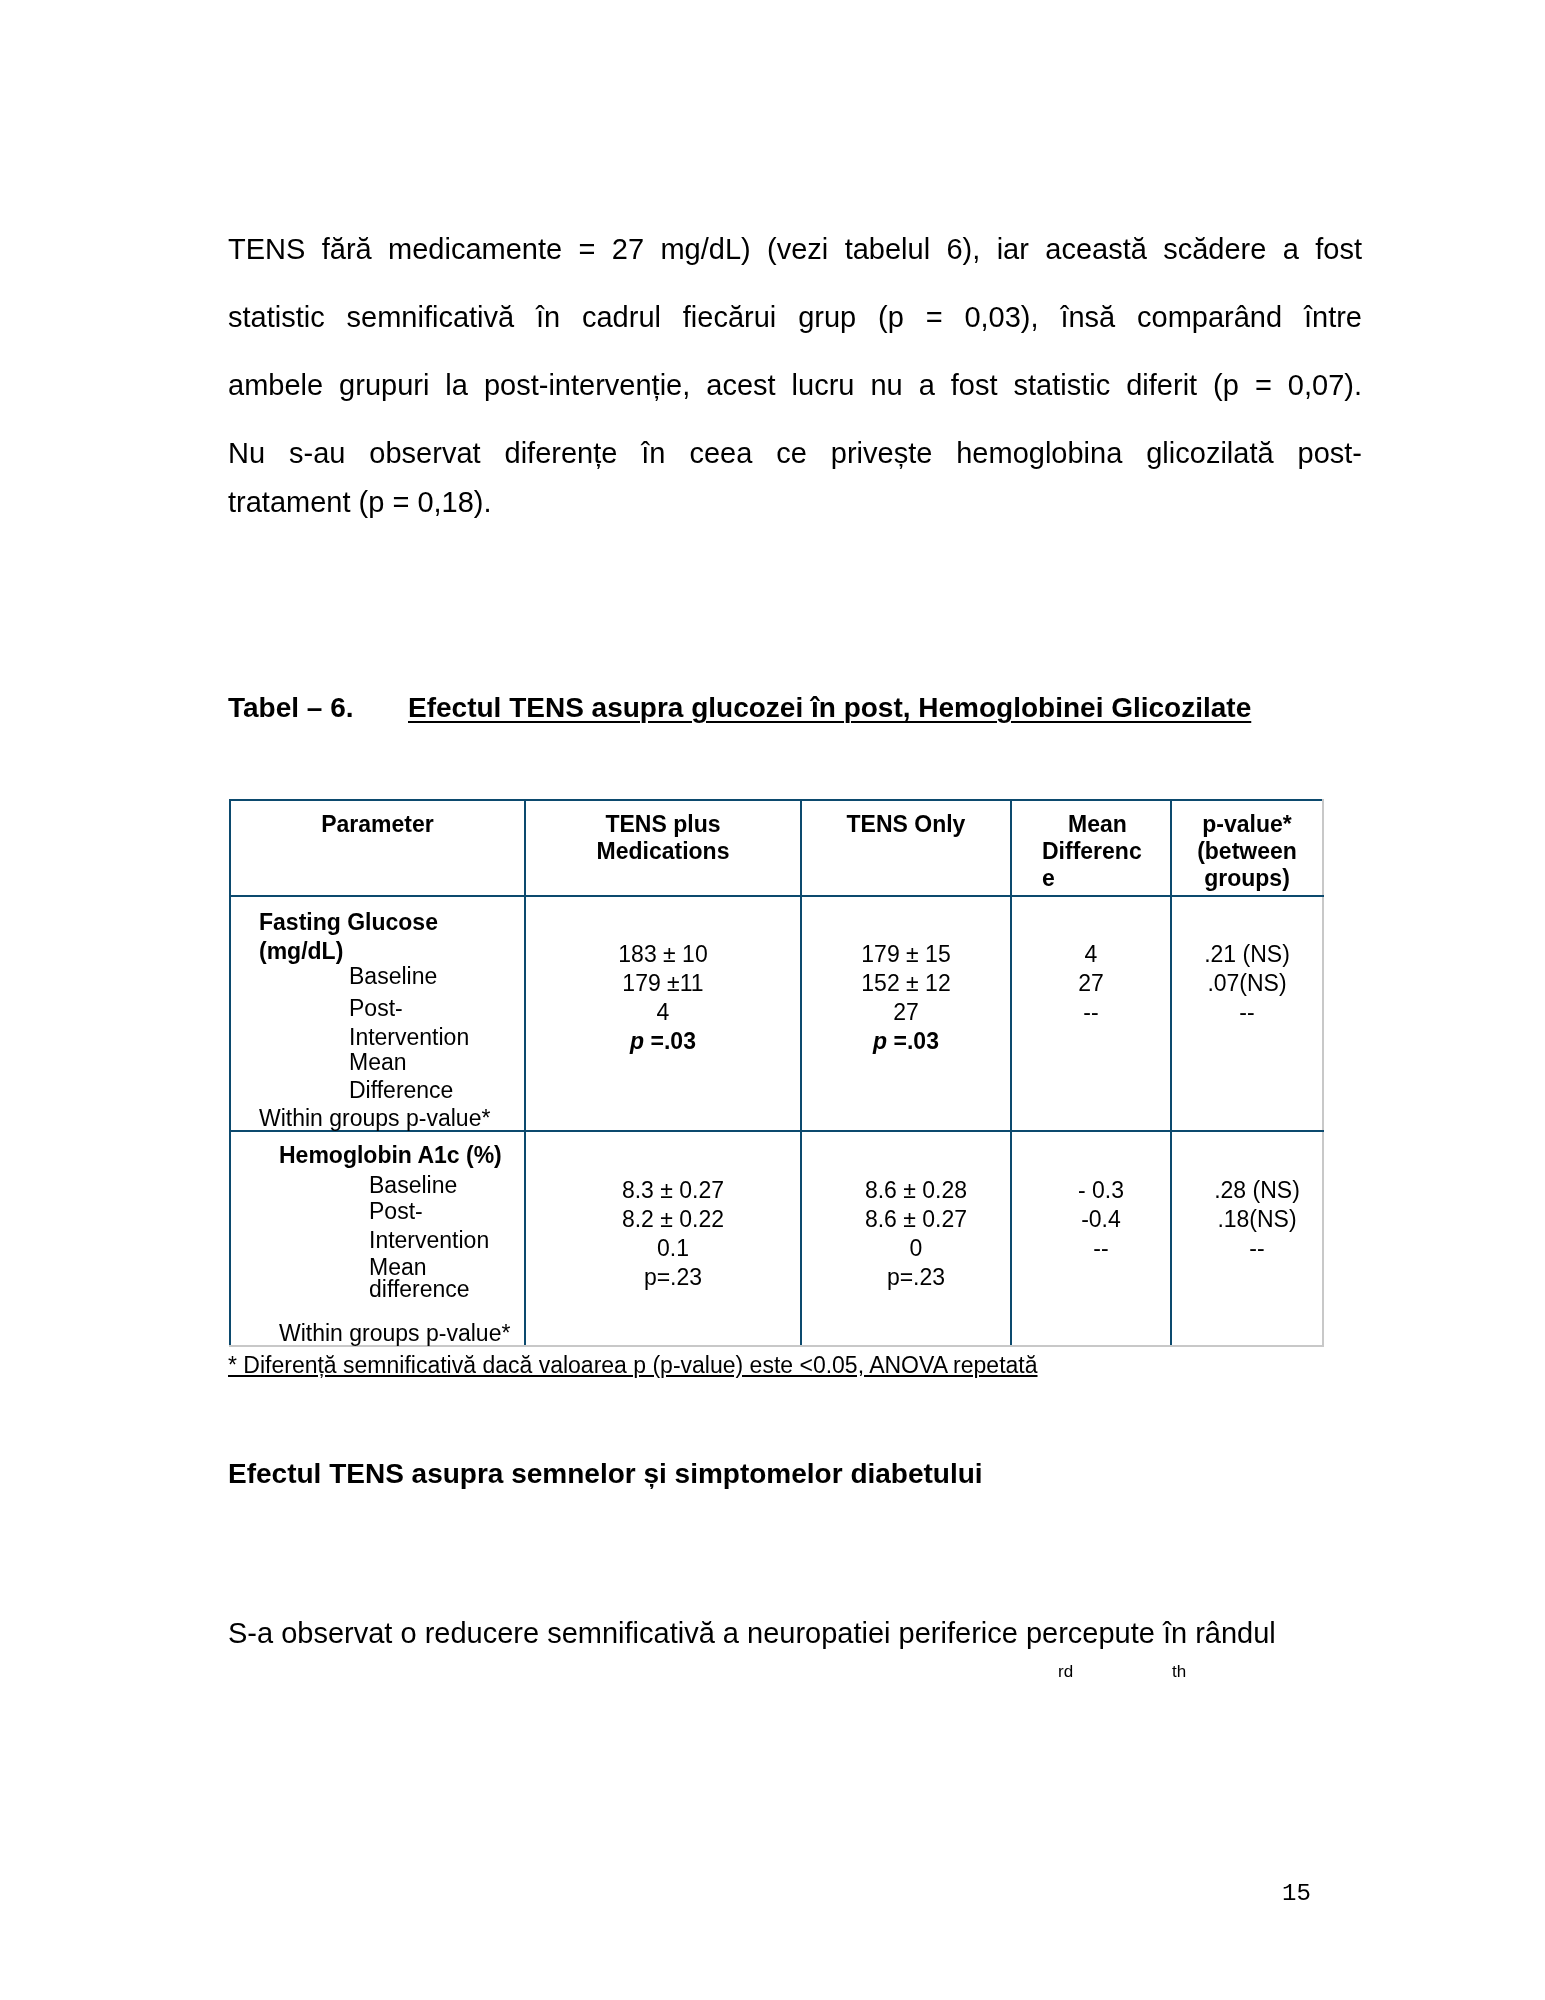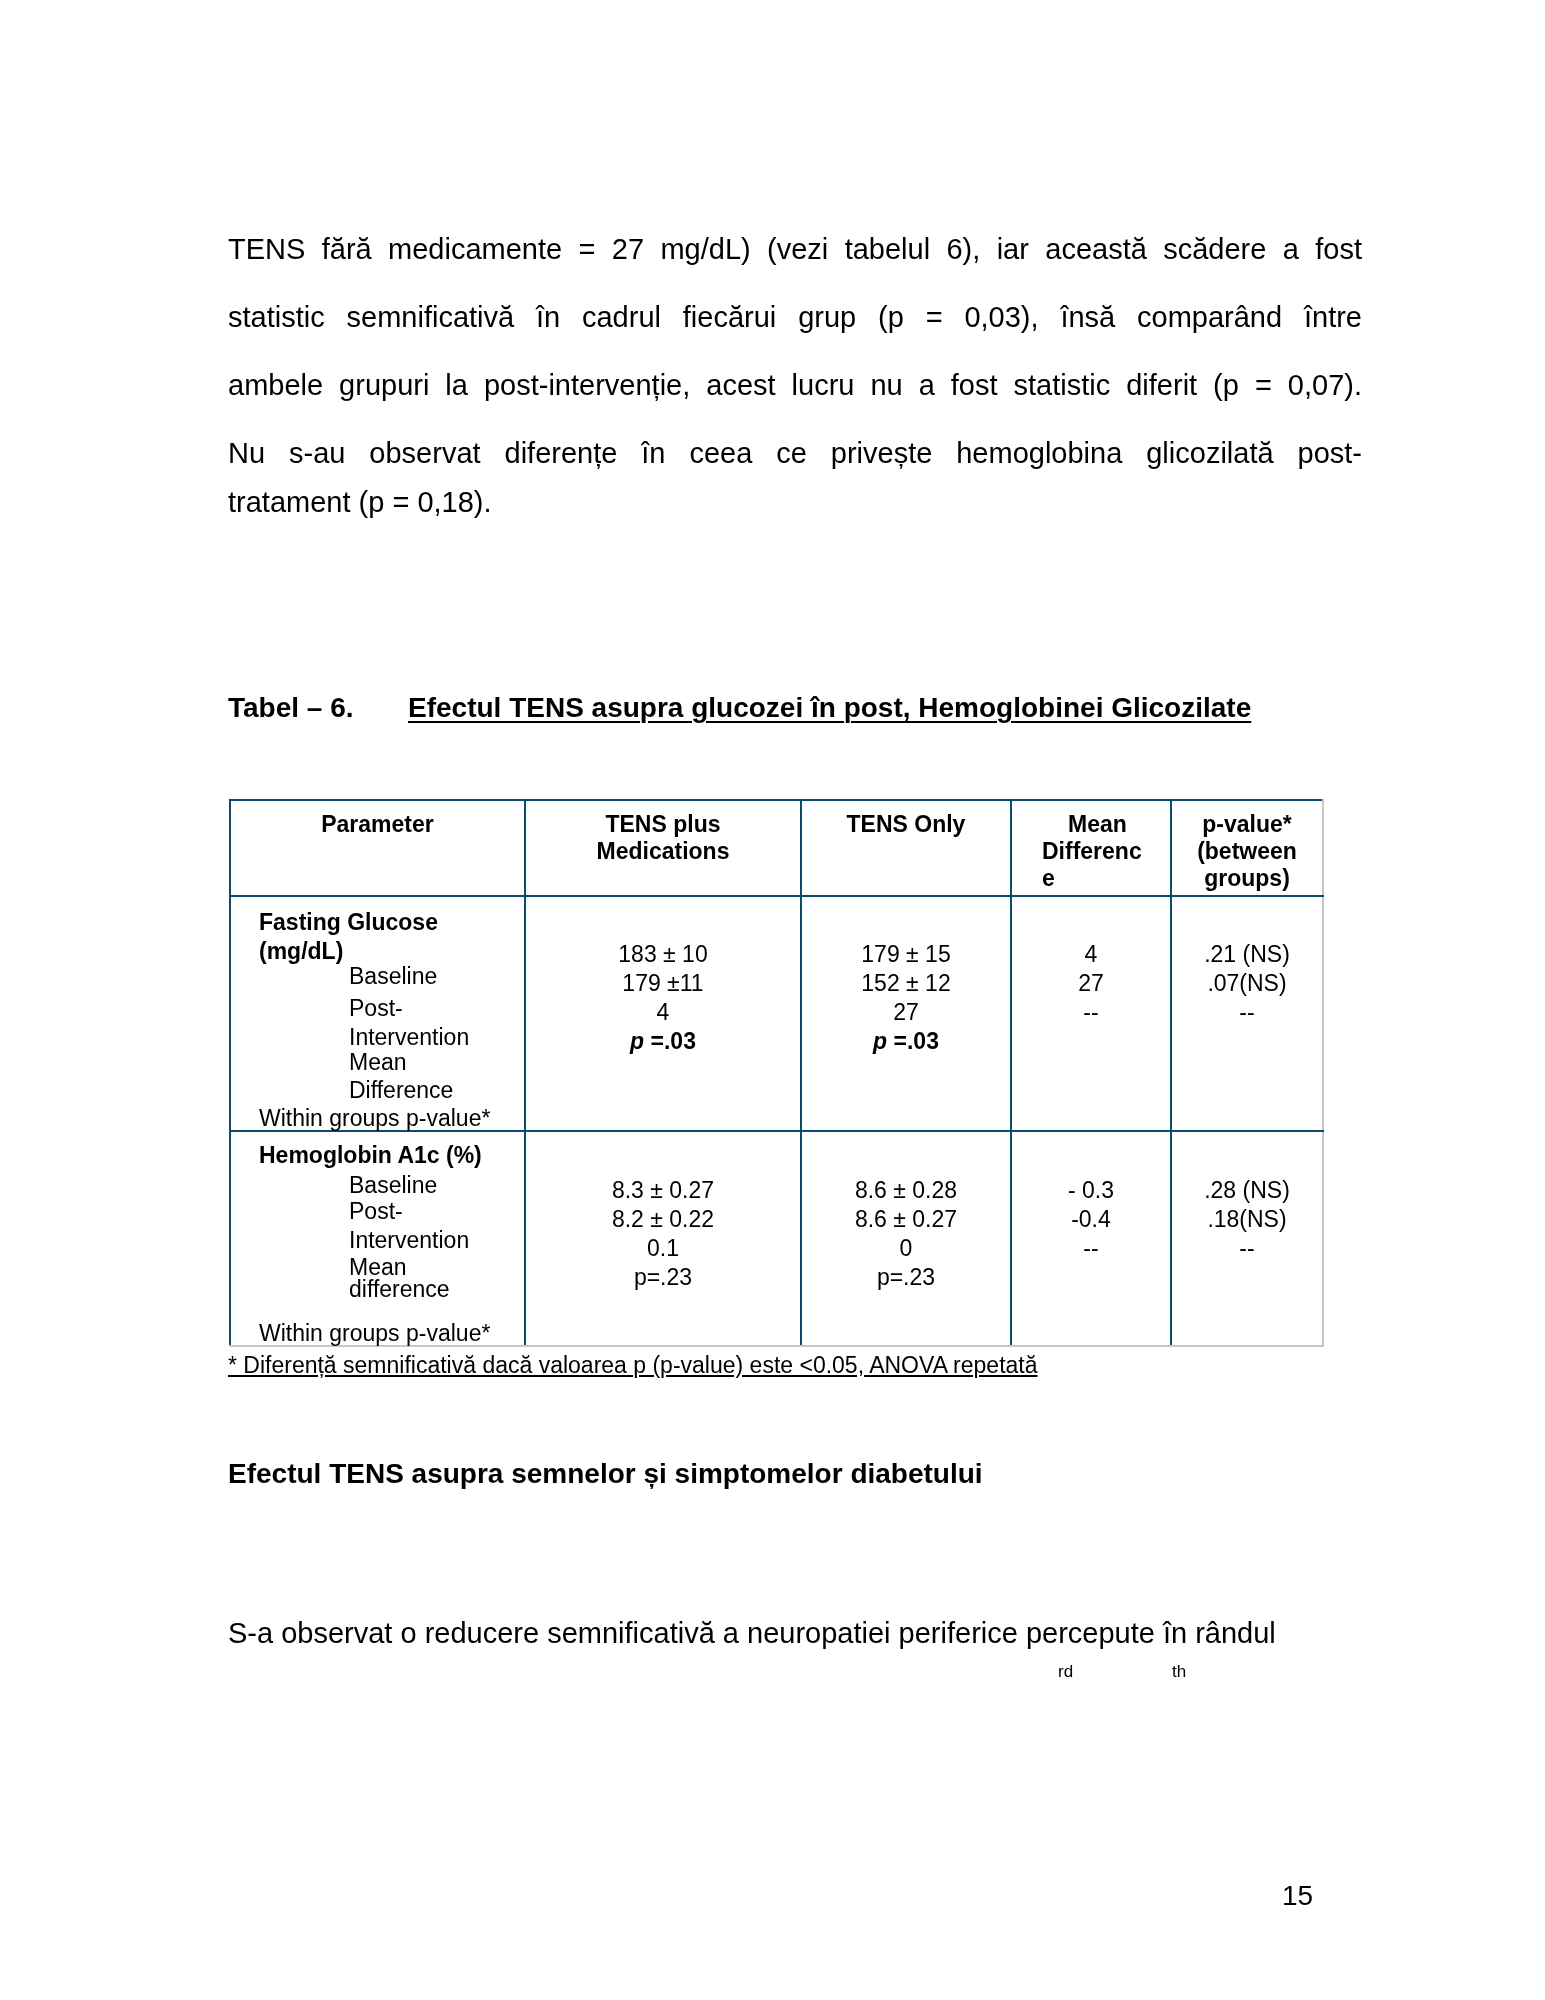--- a/index.html
+++ b/index.html
@@ -11,35 +11,35 @@
   .justify { text-align: justify; text-align-last: justify; margin-top: 19px; }
   .caption { left: 228px; top: 692px; font-size: 28px; font-weight: bold; white-space: nowrap; }
   .caption .lbl { position: absolute; left: 0; top: 0; }
   .caption .title { position: absolute; left: 180px; top: 0; text-decoration: underline;
                     text-decoration-thickness: 2px; text-underline-offset: 4px; }
   table.data { position: absolute; left: 229px; top: 799px; border-collapse: collapse;
                font-size: 23px; line-height: 27px; table-layout: fixed; }
   table.data td, table.data th { border: 2px solid #0c4a6e; vertical-align: top; padding: 0; }
   table.data th { font-weight: bold; text-align: center; padding-top: 10px; height: 84px; }
   table.data tr.r1 td { height: 233px; }
-  table.data tr.r2 td { height: 213px; }
+  table.data tr.r2 td { height: 213px; padding-left: 20px; }
   table.data tr.r2 td { border-bottom-color: #c8c8c8; }
   table.data tr td:last-child, table.data tr th:last-child { border-right-color: #c8c8c8; }
   .param { position: relative; height: 100%; }
   .param .grp { position: absolute; left: 28px; font-weight: bold; }
   .param .sub { position: absolute; left: 118px; }
   .param .within { position: absolute; left: 28px; bottom: -2px; }
   .vals { text-align: center; }
   .vals div { line-height: 29px; }
   .bi { font-weight: bold; }
   .bi i { font-style: italic; }
   .footnote { left: 228px; top: 1352px; font-size: 23px; white-space: nowrap; text-decoration: underline; }
   .heading { left: 228px; top: 1458px; font-size: 28px; font-weight: bold; white-space: nowrap; }
   .sup { font-size: 17px; }
-  .pagenum { left: 1282px; top: 1880px; font-size: 28px; }
+  .pagenum { left: 1282px; top: 1880px; font-size: 24px; font-family: Liberation Mono, monospace; }
 </style>
 </head>
 <body>
 
 <div>
   <div class="para-line justify" style="top:213px">TENS fără medicamente = 27 mg/dL) (vezi tabelul 6), iar această scădere a fost</div>
   <div class="para-line justify" style="top:281px">statistic semnificativă în cadrul fiecărui grup (p = 0,03), însă comparând între</div>
   <div class="para-line justify" style="top:349px">ambele grupuri la post-intervenție, acest lucru nu a fost statistic diferit (p = 0,07).</div>
   <div class="para-line justify" style="top:417px">Nu s-au observat diferențe în ceea ce privește hemoglobina glicozilată post-</div>
   <div class="para-line" style="top:485px">tratament (p = 0,18).</div>

